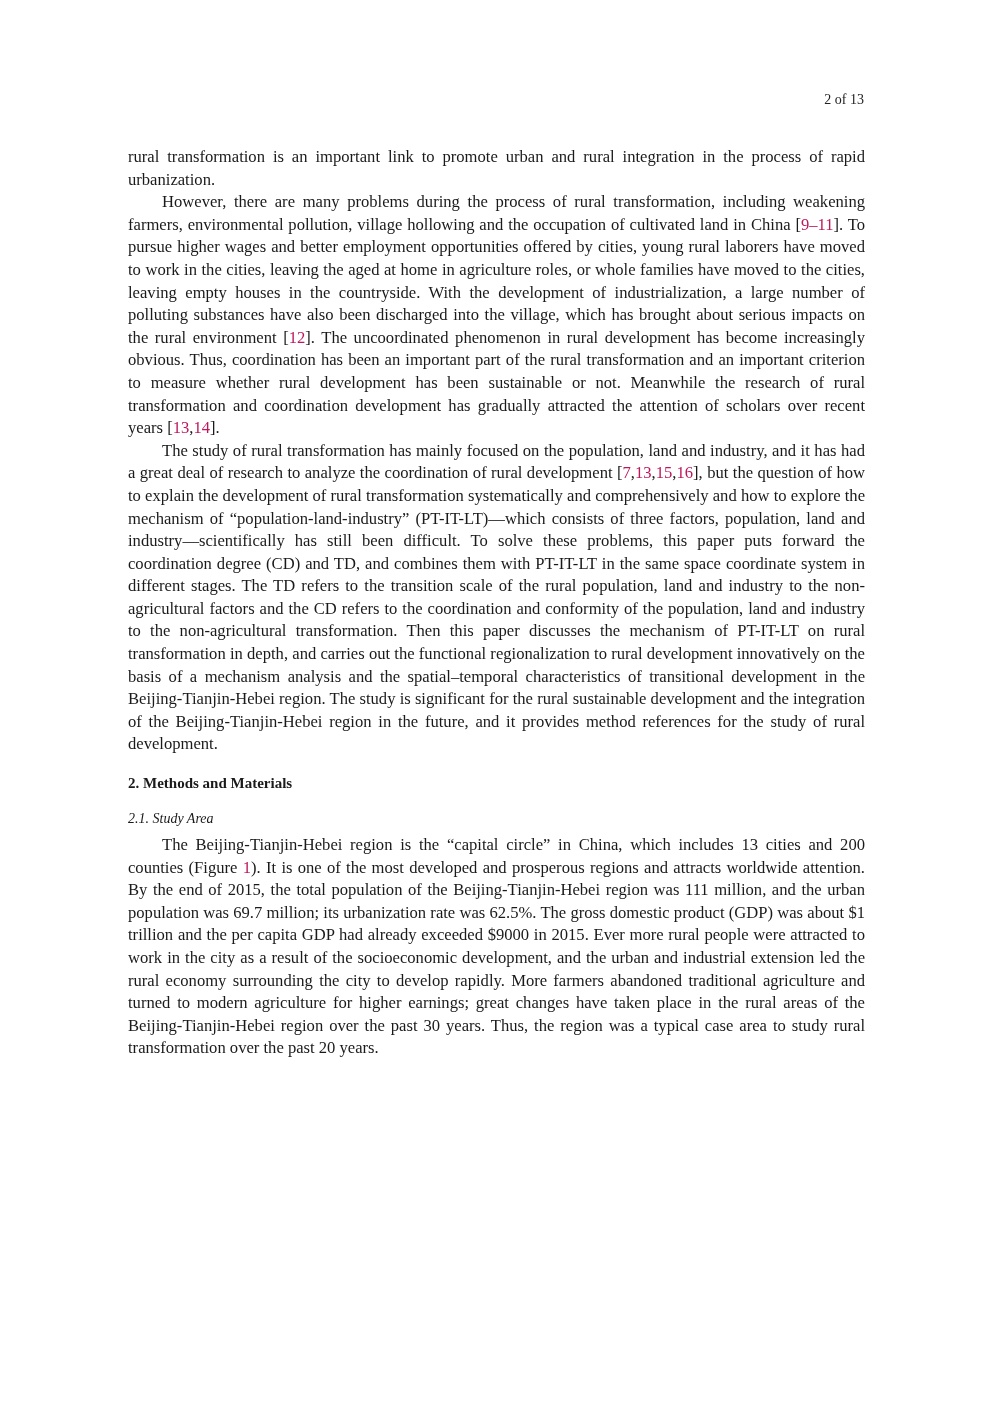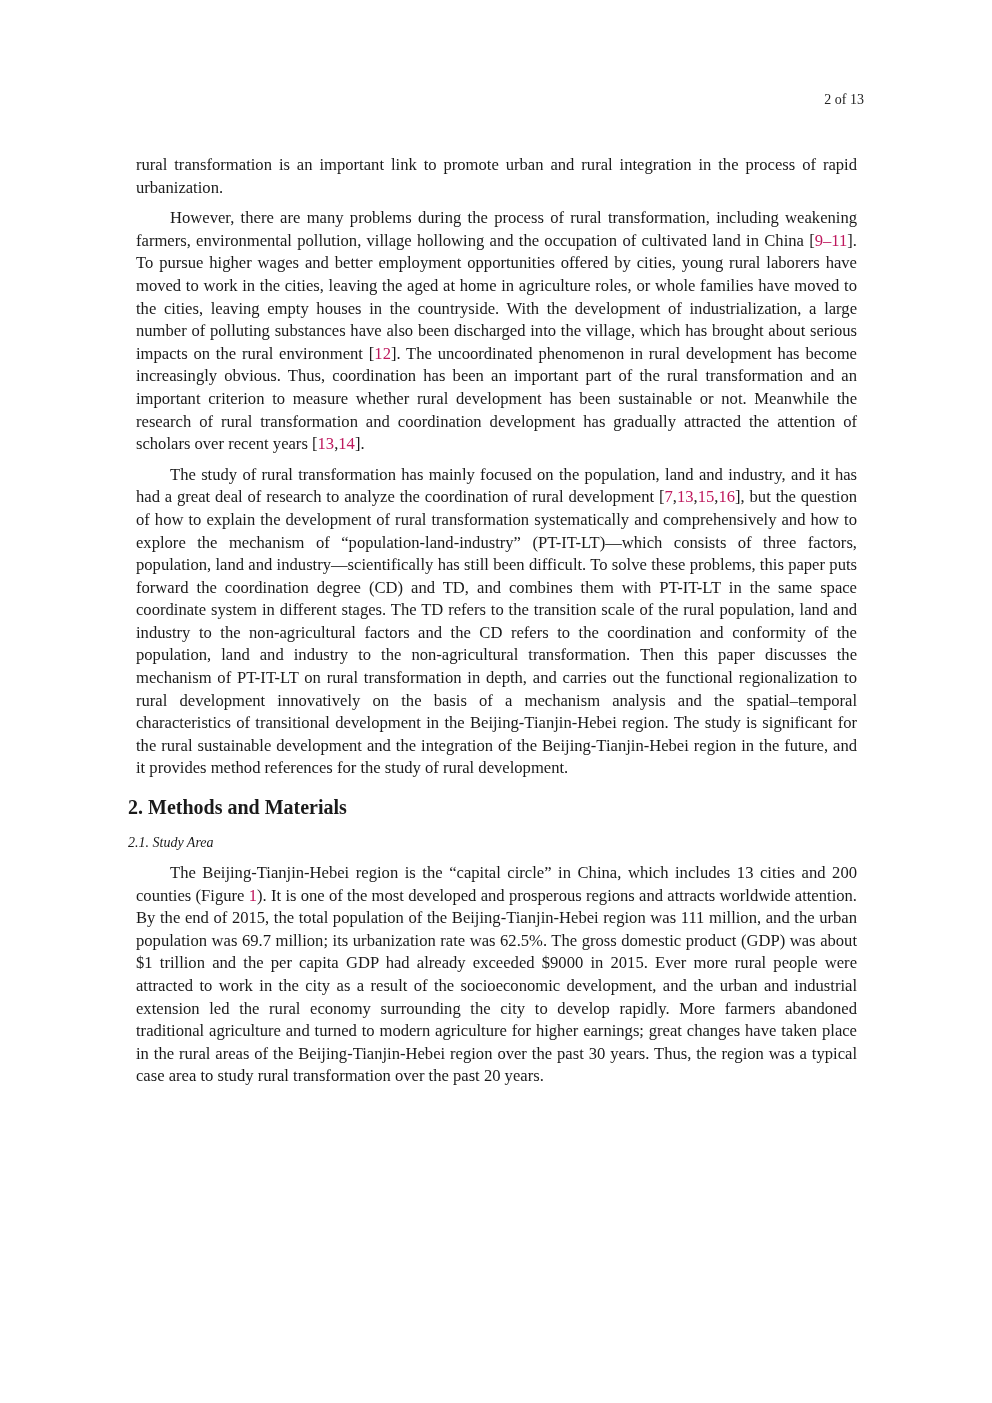--- a/index.html
+++ b/index.html
@@ -13,26 +13,26 @@
     position: absolute; right: 128px; top: 92px;
     font-family: "Liberation Serif", serif;
     font-size: 14px; color: #222;
   }
   .body-text {
     position: absolute; left: 128px; top: 146px; width: 737px;
     font-family: "Liberation Serif", serif;
     font-size: 16.6px; line-height: 22.6px;
     text-align: justify;
   }
-  .body-text p { margin: 8px; }
+  .body-text p { margin: 0; }
   .body-text p.indent { text-indent: 34px; }
   .cite { color: #be185d; }
   .section-heading {
     font-family: "Liberation Serif", serif;
-    font-weight: bold; font-size: 20px;
+    font-weight: bold; font-size: 15px;
     margin: 16px 0 0 0 !important; line-height: 22px;
   }
   .subsection-heading {
     font-family: "Liberation Serif", serif;
     font-style: italic; font-size: 14px;
     margin: 14px 0 4px 0 !important; line-height: 22px;
   }
 </style>
 </head>
 <body>

